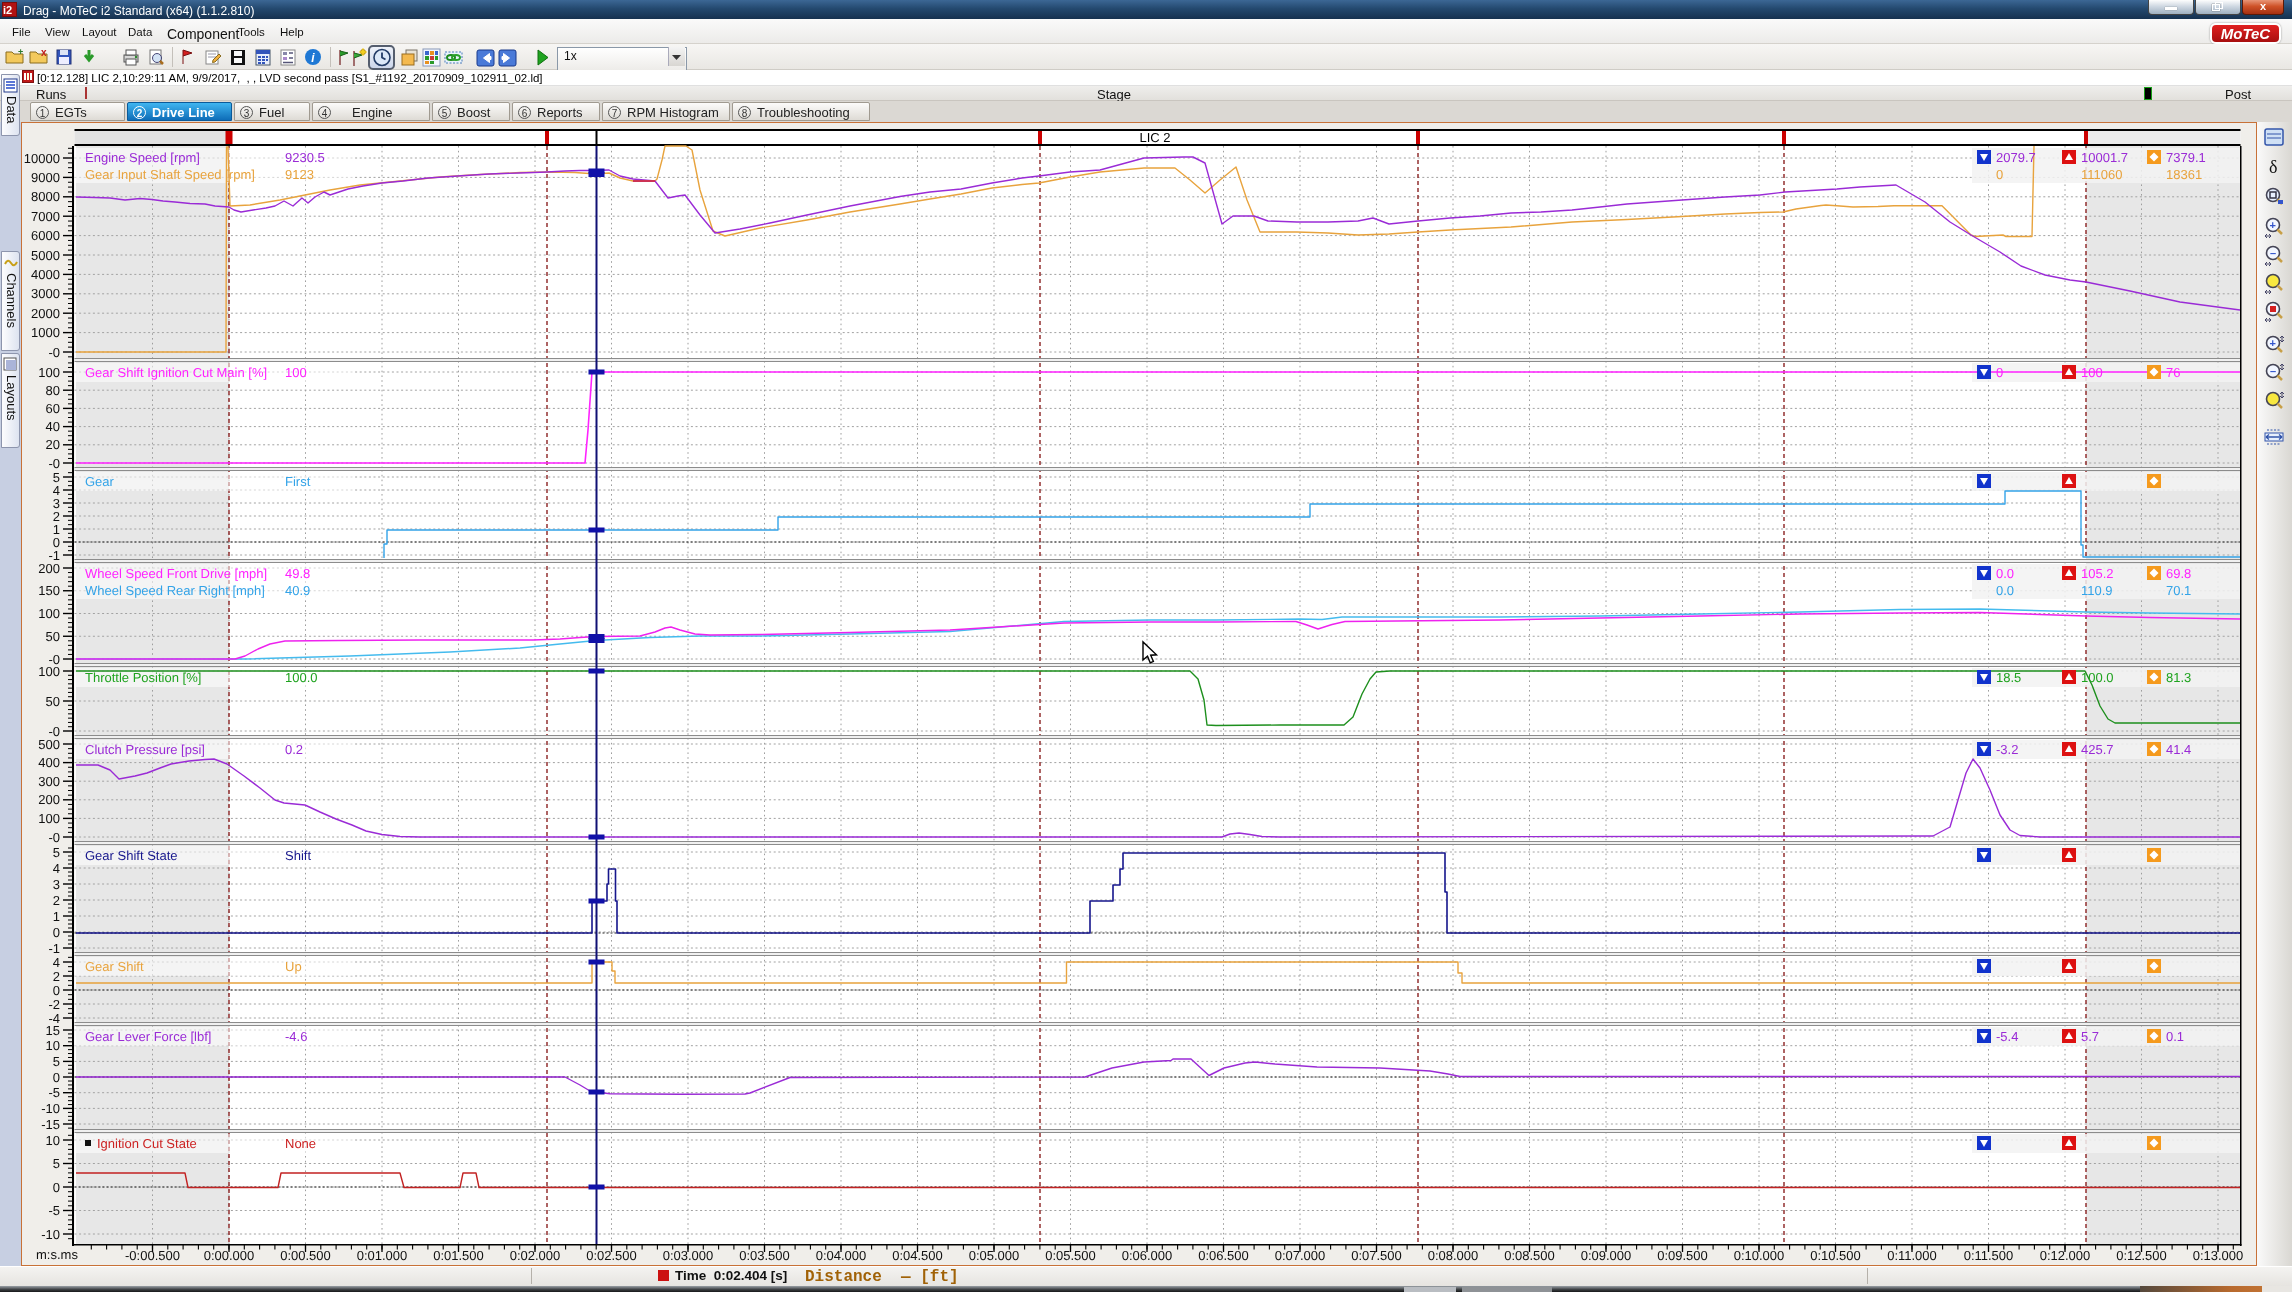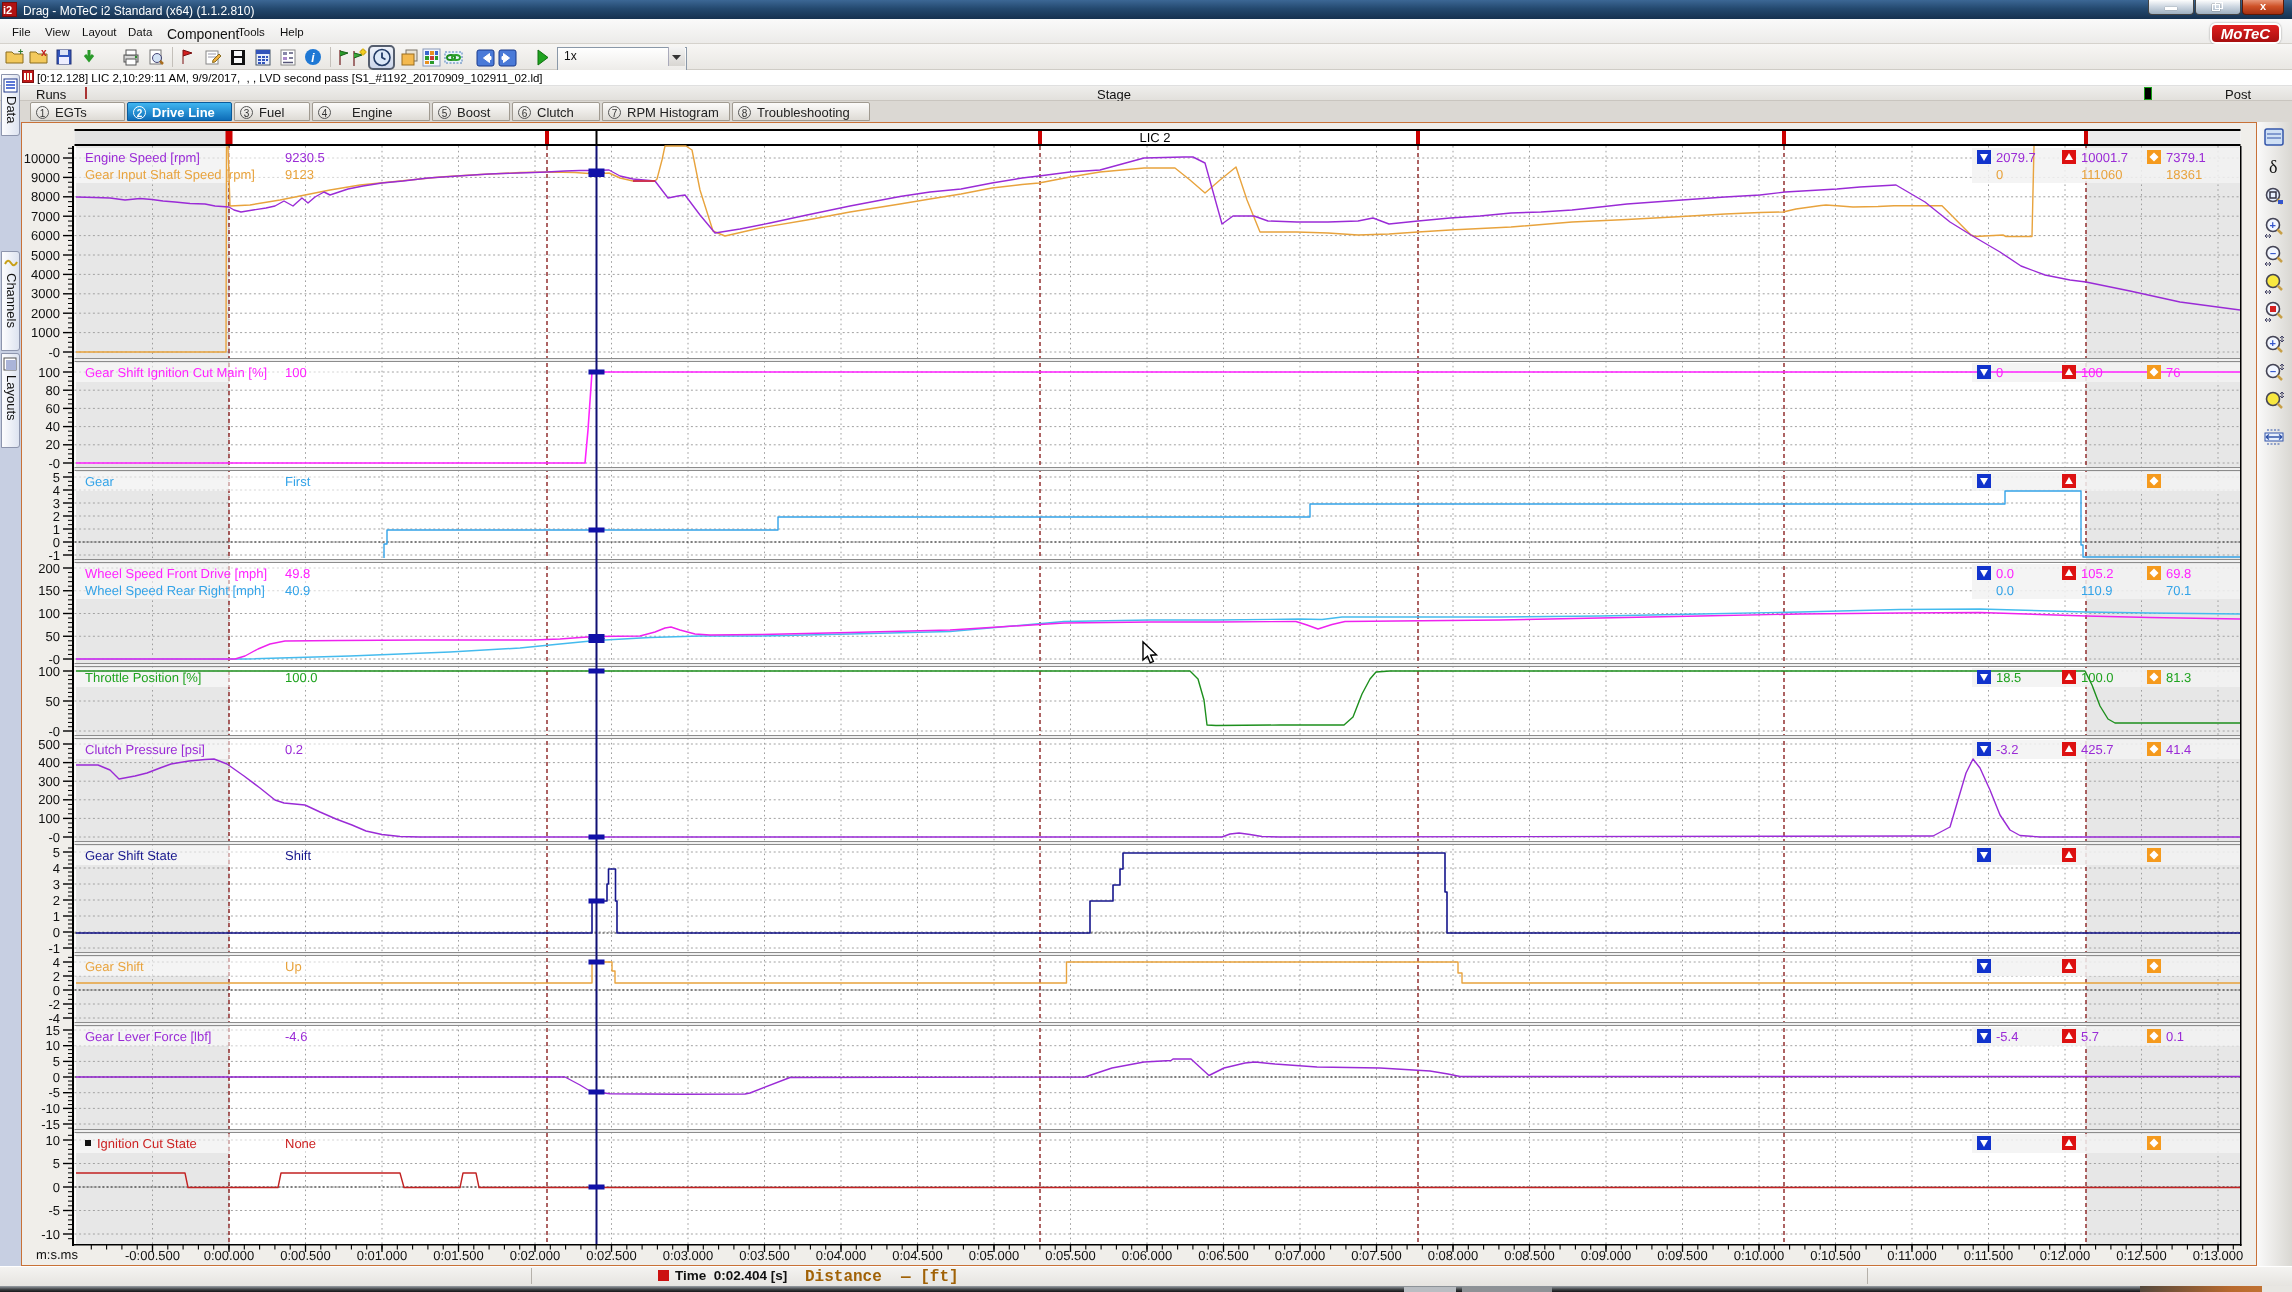--- a/index.html
+++ b/index.html
@@ -182,21 +182,21 @@
 <div class="abs" style="left:312px;top:102px;width:118px;height:19px;background:linear-gradient(#fcfbfa,#dedbd5);color:#222;border:1px solid #a09a90;font-size:13px;border-radius:2px 2px 0 0;">
     <span style="position:absolute;left:5px;top:2.5px;width:13px;height:13px;border-radius:7px;border:1px solid #555;color:#333;font-size:10px;text-align:center;line-height:13px;">4</span>
     <span style="position:absolute;left:20px;top:2px;margin-left:19px;">Engine Health</span>
   </div>
 <div class="abs" style="left:432px;top:102px;width:78px;height:19px;background:linear-gradient(#fcfbfa,#dedbd5);color:#222;border:1px solid #a09a90;font-size:13px;border-radius:2px 2px 0 0;">
     <span style="position:absolute;left:5px;top:2.5px;width:13px;height:13px;border-radius:7px;border:1px solid #555;color:#333;font-size:10px;text-align:center;line-height:13px;">5</span>
     <span style="position:absolute;left:24px;top:2px;">Boost</span>
   </div>
 <div class="abs" style="left:512px;top:102px;width:88px;height:19px;background:linear-gradient(#fcfbfa,#dedbd5);color:#222;border:1px solid #a09a90;font-size:13px;border-radius:2px 2px 0 0;">
     <span style="position:absolute;left:5px;top:2.5px;width:13px;height:13px;border-radius:7px;border:1px solid #555;color:#333;font-size:10px;text-align:center;line-height:13px;">6</span>
-    <span style="position:absolute;left:24px;top:2px;">Clutch</span>
+    <span style="position:absolute;left:24px;top:2px;">Reports</span>
   </div>
 <div class="abs" style="left:602px;top:102px;width:128px;height:19px;background:linear-gradient(#fcfbfa,#dedbd5);color:#222;border:1px solid #a09a90;font-size:13px;border-radius:2px 2px 0 0;">
     <span style="position:absolute;left:5px;top:2.5px;width:13px;height:13px;border-radius:7px;border:1px solid #555;color:#333;font-size:10px;text-align:center;line-height:13px;">7</span>
     <span style="position:absolute;left:24px;top:2px;">RPM Histogram</span>
   </div>
 <div class="abs" style="left:732px;top:102px;width:138px;height:19px;background:linear-gradient(#fcfbfa,#dedbd5);color:#222;border:1px solid #a09a90;font-size:13px;border-radius:2px 2px 0 0;">
     <span style="position:absolute;left:5px;top:2.5px;width:13px;height:13px;border-radius:7px;border:1px solid #555;color:#333;font-size:10px;text-align:center;line-height:13px;">8</span>
     <span style="position:absolute;left:24px;top:2px;">Troubleshooting</span>
   </div>
 

